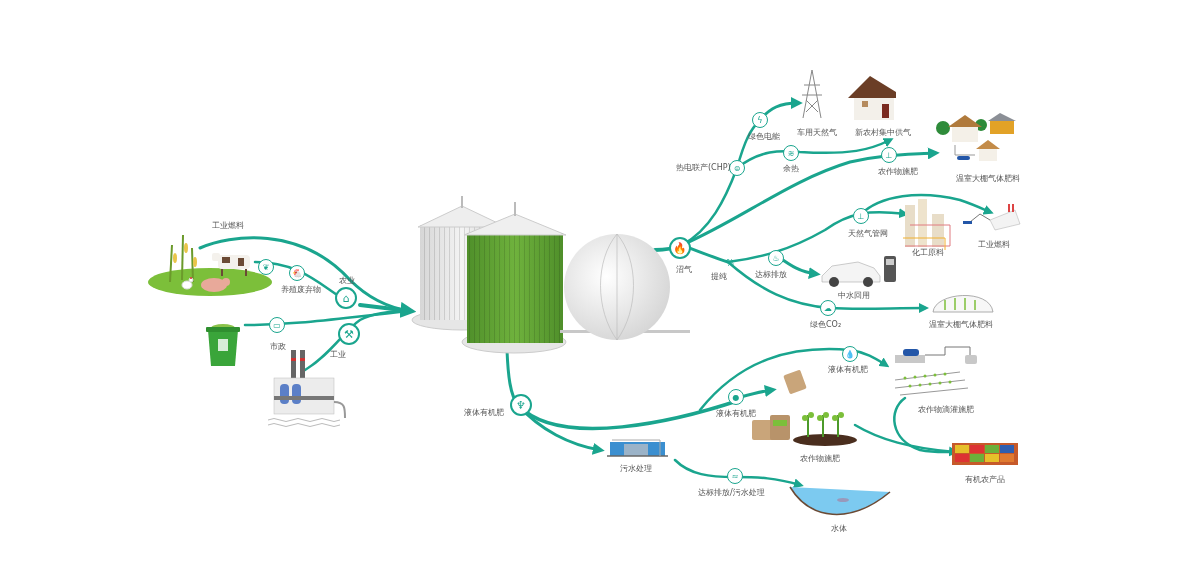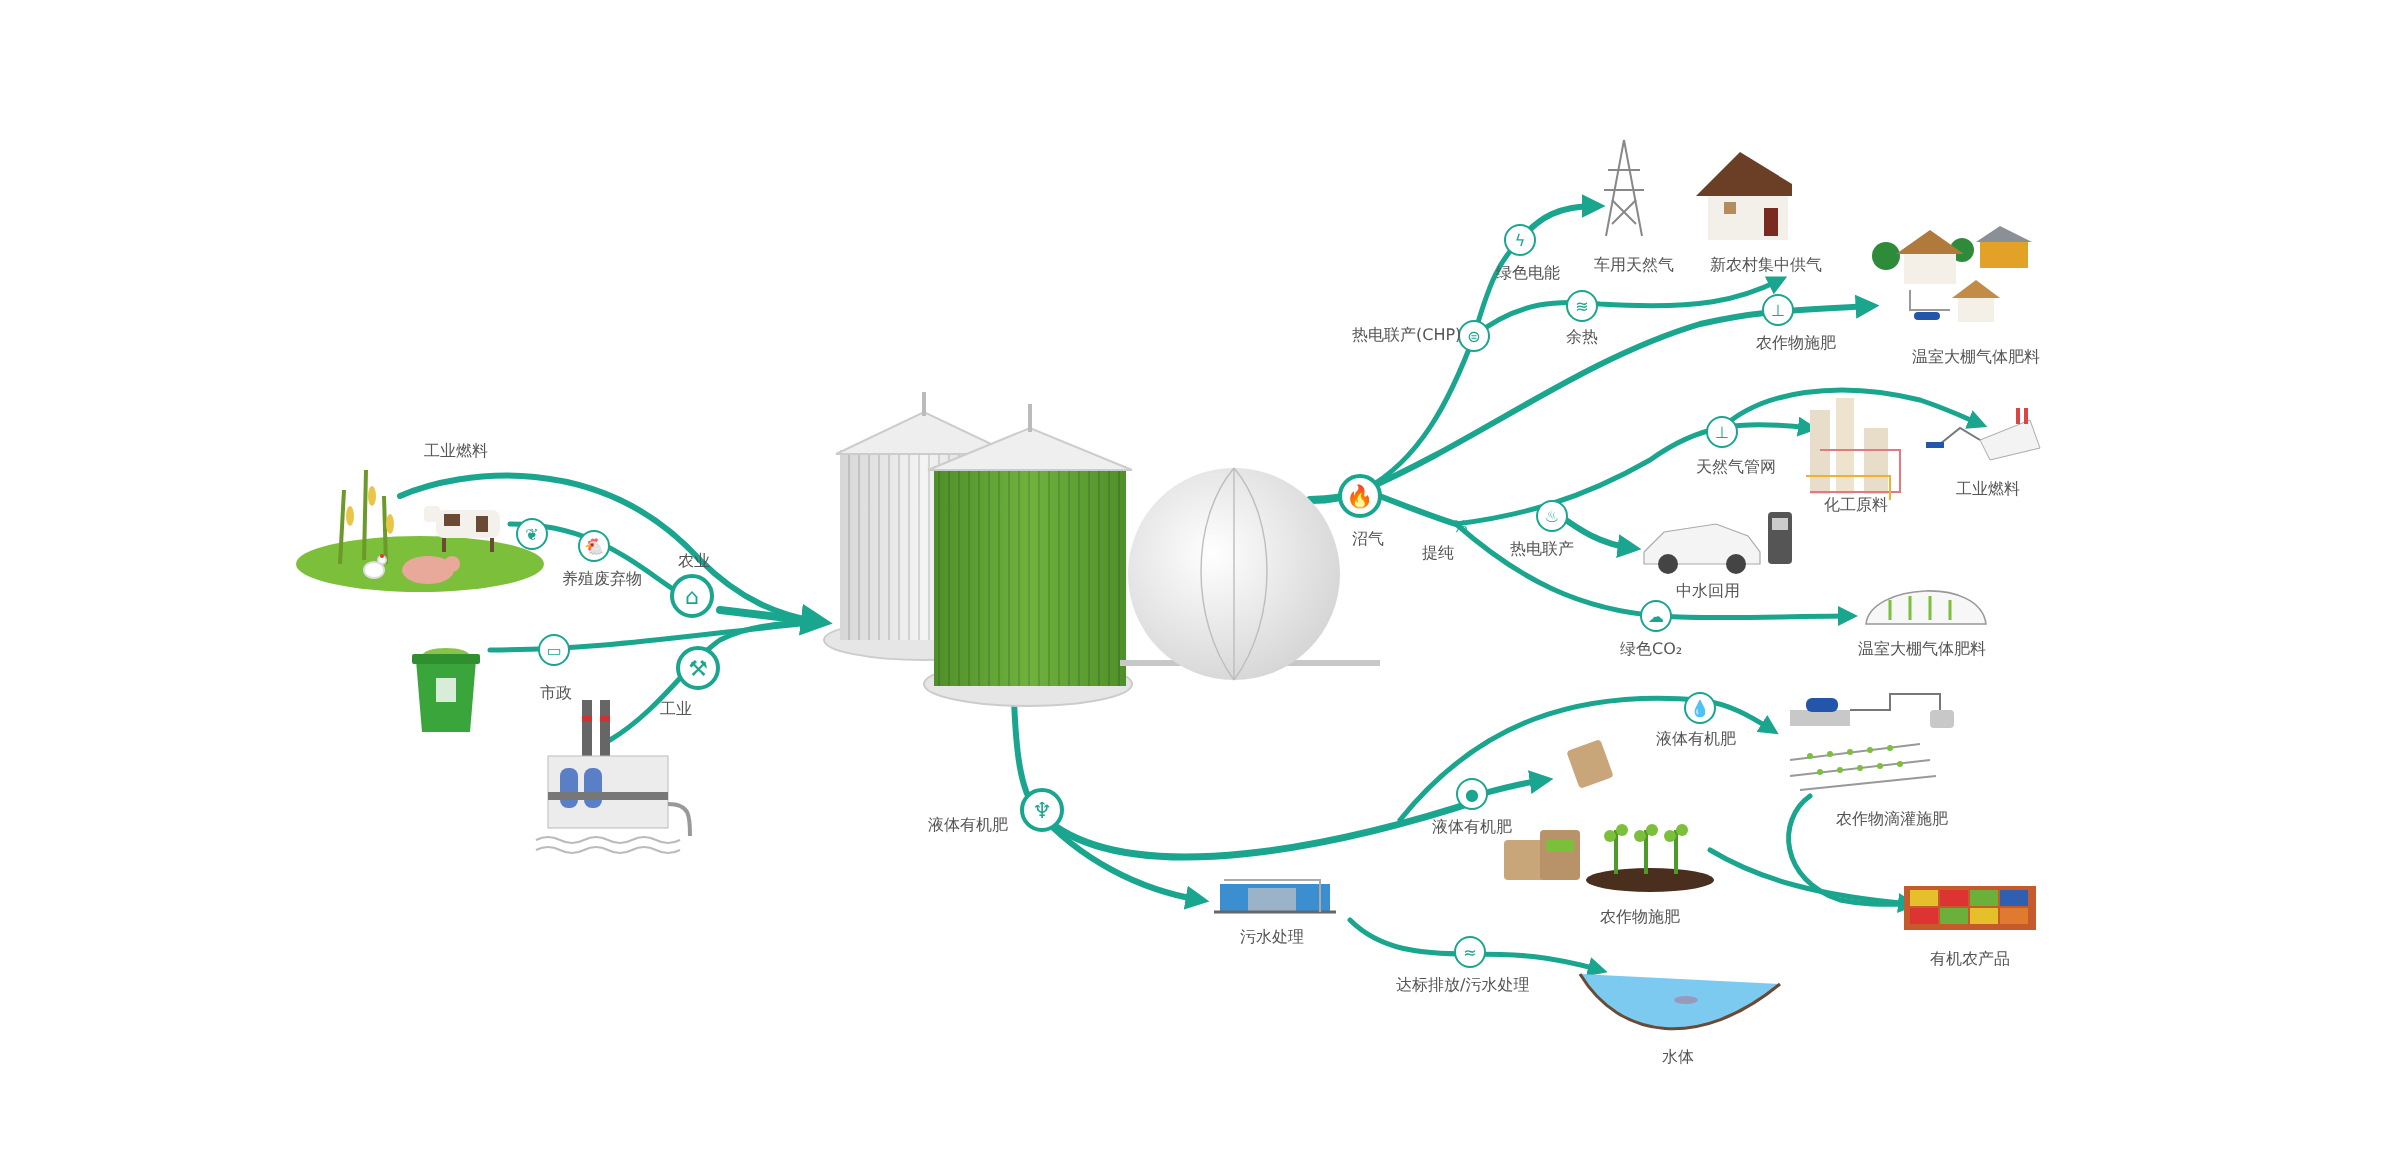--- a/index.html
+++ b/index.html
@@ -291,21 +291,21 @@
 
 <div class="lbl" style="left:676px;top:265px">沼气</div>
 <div class="lbl" style="left:676px;top:163px">热电联产(CHP)</div>
 <div class="lbl" style="left:748px;top:132px">绿色电能</div>
 <div class="lbl" style="left:797px;top:128px">车用天然气</div>
 <div class="lbl" style="left:783px;top:164px">余热</div>
 <div class="lbl" style="left:855px;top:128px">新农村集中供气</div>
 <div class="lbl" style="left:878px;top:167px">农作物施肥</div>
 <div class="lbl" style="left:956px;top:174px">温室大棚气体肥料</div>
 <div class="lbl" style="left:711px;top:272px">提纯</div>
-<div class="lbl" style="left:755px;top:270px">热电联产</div>
+<div class="lbl" style="left:755px;top:270px">达标排放</div>
 <div class="lbl" style="left:848px;top:229px">天然气管网</div>
 <div class="lbl" style="left:912px;top:248px">化工原料</div>
 <div class="lbl" style="left:978px;top:240px">工业燃料</div>
 <div class="lbl" style="left:838px;top:291px">中水回用</div>
 <div class="lbl" style="left:810px;top:320px">绿色CO₂</div>
 <div class="lbl" style="left:929px;top:320px">温室大棚气体肥料</div>
 
 <div class="lbl" style="left:464px;top:408px">液体有机肥</div>
 <div class="lbl" style="left:828px;top:365px">液体有机肥</div>
 <div class="lbl" style="left:918px;top:405px">农作物滴灌施肥</div>

